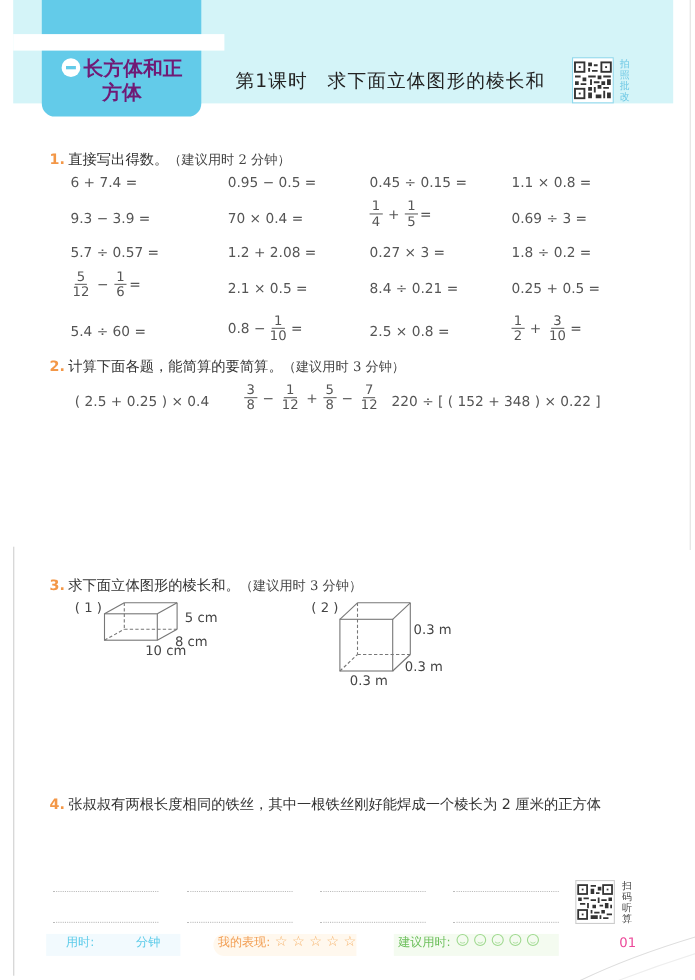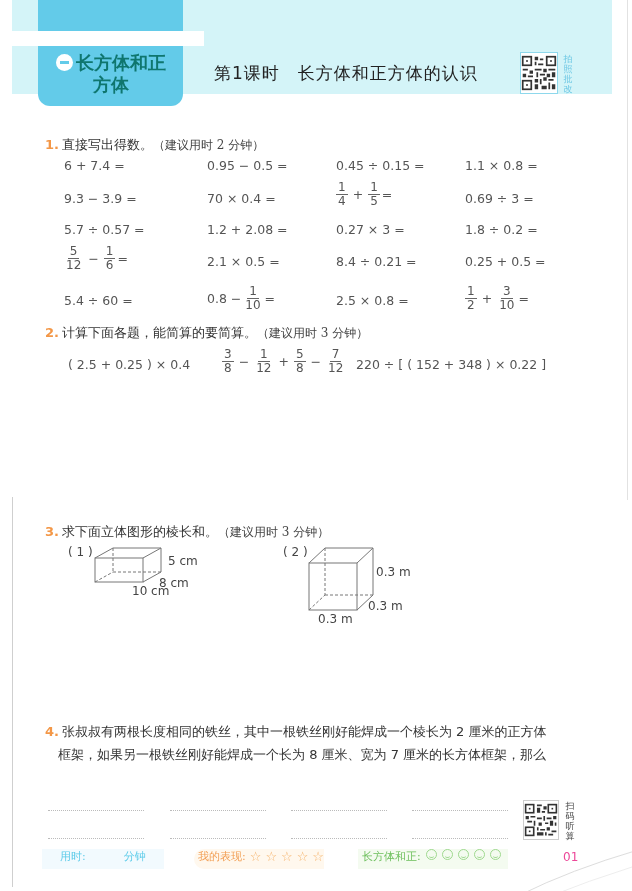--- a/index.html
+++ b/index.html
@@ -2,21 +2,21 @@
 <html><head>
 <meta charset="utf-8">
 <style>
   * { box-sizing: border-box; margin: 0; padding: 0; }
   html, body { width: 632px; height: 891px; background: #ffffff; overflow: hidden; }
   body { position: relative; font-family: "DejaVu Sans", "Liberation Sans", sans-serif; color: #333; }
 
   .header-band { position: absolute; left: 12px; top: 0; width: 600px; height: 94px; background: #d4f4f8; }
   .chapter-tab { position: absolute; left: 38px; top: 0; width: 145px; height: 106px; background: #63cbe9; border-radius: 0 0 12px 12px; }
   .white-bar { position: absolute; left: 12px; top: 31px; width: 192px; height: 15px; background: #ffffff; }
-  .chapter-label { position: absolute; left: 44px; top: 52px; width: 134px; color: #0f766e; font-size: 18px; font-weight: bold; text-align: center; line-height: 22px; }
+  .chapter-label { position: absolute; left: 44px; top: 52px; width: 134px; color: #701a75; font-size: 18px; font-weight: bold; text-align: center; line-height: 22px; }
   .chapter-label .circle { display: inline-block; width: 17px; height: 17px; border-radius: 50%; background: #fff; vertical-align: -2px; position: relative; margin-right: 3px; }
   .chapter-label .circle::after { content: ""; position: absolute; left: 4px; right: 4px; top: 7px; height: 3px; background: #63cbe9; }
   .lesson-title { position: absolute; left: 214px; top: 62px; font-size: 17px; color: #222; letter-spacing: 1px; }
   .lesson-title .sep { display: inline-block; width: 18px; }
 
   .qr { position: absolute; background-color: #fff; border: 1px solid #9ad; }
   .qr-top { left: 520px; top: 52px; width: 38px; height: 42px; border-color: #8ed8ec; }
   .qr-bottom { left: 523px; top: 800px; width: 36px; height: 40px; border-color: #ccc; }
   .qr svg { width: 100%; height: 100%; display: block; }
   .vert-label { position: absolute; font-size: 9px; line-height: 10px; width: 10px; text-align: center; }
@@ -59,21 +59,21 @@
 <body>
 
 <div class="header-band"></div>
 <div class="chapter-tab"></div>
 <div class="white-bar"></div>
 <div class="chapter-label">
   <span class="circle"></span><span>长方体和正</span><br>
   <span>方体</span>
 </div>
 <div class="lesson-title">
-  <span>第1课时</span><span class="sep"></span><span>长方体和正方体的认识</span>
+  <span>第1课时</span><span class="sep"></span><span>求下面立体图形的棱长和</span>
 </div>
 <div class="qr qr-top">
   <svg viewBox="0 0 21 21">
     <rect x="1" y="1" width="5" height="5" fill="none" stroke="#333" stroke-width="1"></rect>
       <rect x="3" y="3" width="1" height="1" fill="#333"></rect>
     <rect x="15" y="1" width="5" height="5" fill="none" stroke="#333" stroke-width="1"></rect>
       <rect x="17" y="3" width="1" height="1" fill="#333"></rect>
     <rect x="1" y="15" width="5" height="5" fill="none" stroke="#333" stroke-width="1"></rect>
       <rect x="3" y="17" width="1" height="1" fill="#333"></rect>
     <path d="M8 1h2v2h-2zM11 2h2v1h-2zM8 4h1v2h-1zM10 5h3v1h-3zM1 8h3v1h-3zM5 9h2v2h-2zM8 8h4v1h-4zM13 8h2v2h-2zM16 8h4v1h-4zM9 10h1v3h-1zM11 11h3v1h-3zM15 11h2v2h-2zM18 10h2v3h-2zM1 11h2v2h-2zM4 12h3v1h-3zM8 14h2v2h-2zM11 14h1v3h-1zM13 13h2v2h-2zM16 14h3v1h-3zM8 17h2v3h-2zM12 18h3v2h-3zM16 16h1v4h-1zM18 17h2v3h-2z" fill="#333"></path>
@@ -224,21 +224,20 @@
       <line x1="4" y1="64" x2="20" y2="49"></line>
     </g>
   </g>
 </svg>
 <div class="fig-label" style="left:376px; top:565px;">0.3 m</div>
 <div class="fig-label" style="left:368px; top:599px;">0.3 m</div>
 <div class="fig-label" style="left:318px; top:612px;">0.3 m</div>
 
 <div class="q4-text">
   <span class="q-num">4.</span><span>张叔叔有两根长度相同的铁丝，其中一根铁丝刚好能焊成一个棱长为 2 厘米的正方体</span>
-  <span class="indent">框架，如果另一根铁丝刚好能焊成一个长为 8 厘米、宽为 7 厘米的长方体框架，那么</span>
 </div>
 
 <div class="answer-line" style="left:48px; top:810px;"></div>
 <div class="answer-line" style="left:170px; top:810px;"></div>
 <div class="answer-line" style="left:291px; top:810px;"></div>
 <div class="answer-line" style="left:412px; top:810px;"></div>
 <div class="answer-line" style="left:48px; top:838px;"></div>
 <div class="answer-line" style="left:170px; top:838px;"></div>
 <div class="answer-line" style="left:291px; top:838px;"></div>
 <div class="answer-line" style="left:412px; top:838px;"></div>
@@ -267,21 +266,21 @@
 </div>
 <div class="footer f-perf">
   <span>我的表现:</span>
   <span class="star">☆</span>
   <span class="star">☆</span>
   <span class="star">☆</span>
   <span class="star">☆</span>
   <span class="star">☆</span>
 </div>
 <div class="footer f-parent">
-  <span>长方体和正:</span>
+  <span>建议用时:</span>
   <span class="face"></span>
   <span class="face"></span>
   <span class="face"></span>
   <span class="face"></span>
   <span class="face"></span>
 </div>
 <div class="page-num">01</div>
 <svg class="page-curl" viewBox="0 0 140 60">
   <path d="M20 55 Q70 30 138 10" stroke="#ddd" stroke-width="1" fill="none"></path>
   <path d="M40 60 Q90 40 138 25" stroke="#eee" stroke-width="1" fill="none"></path>

